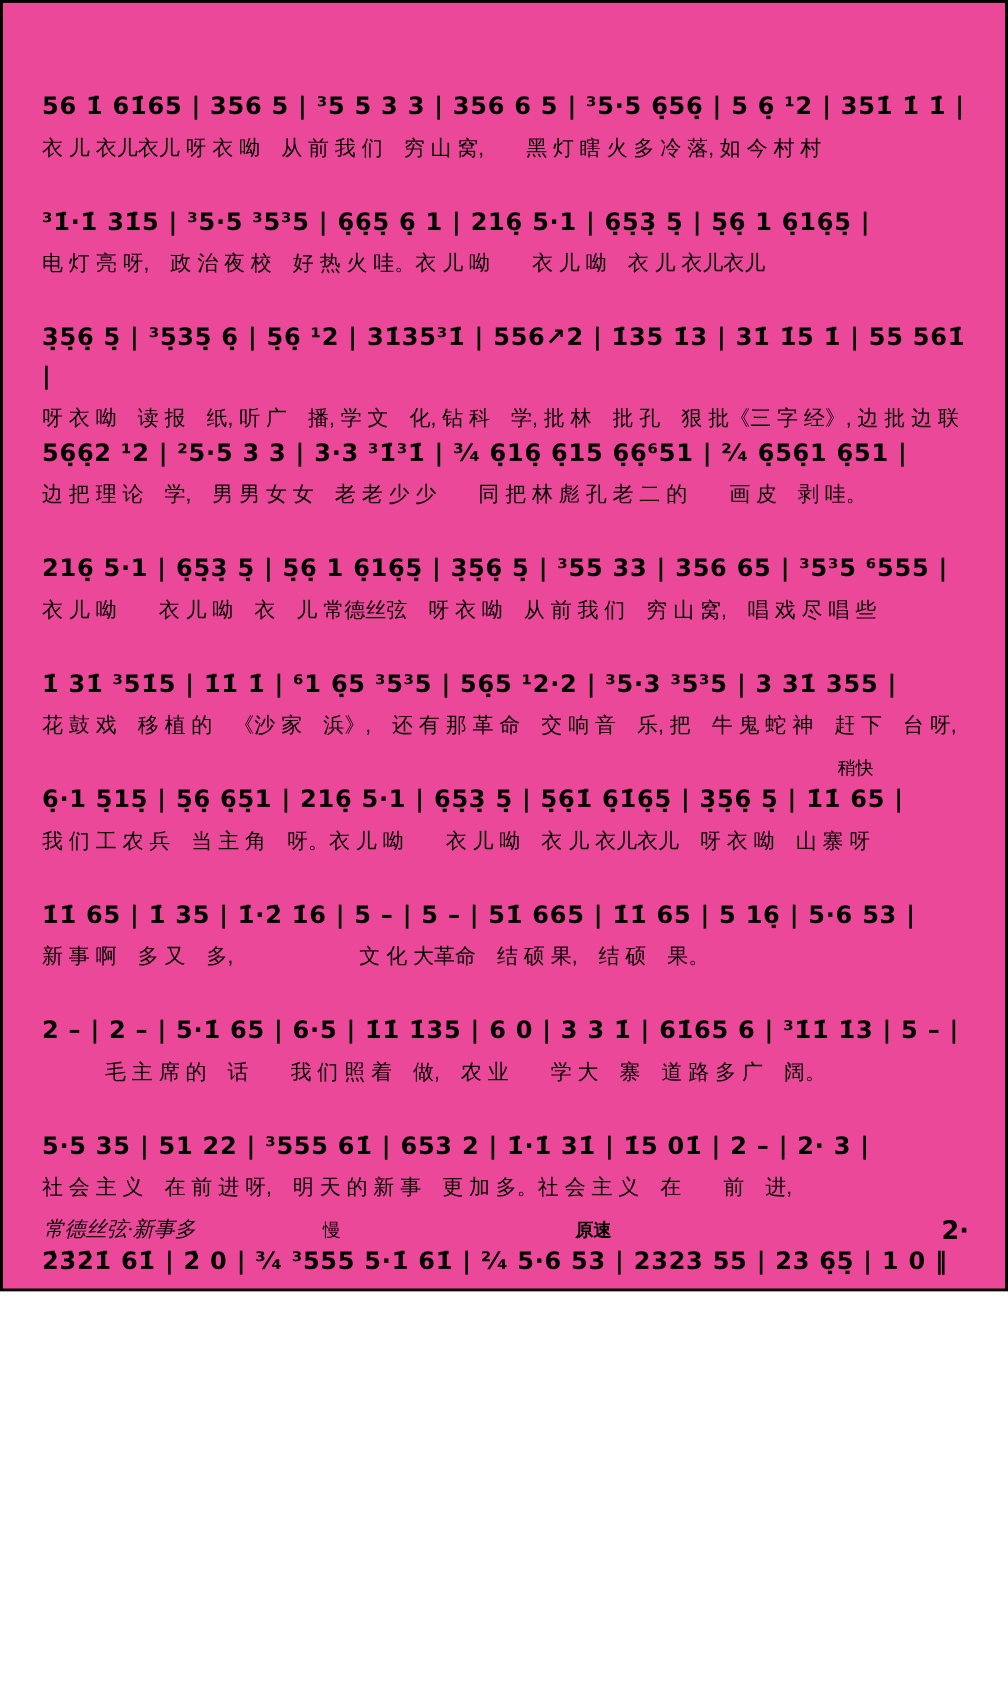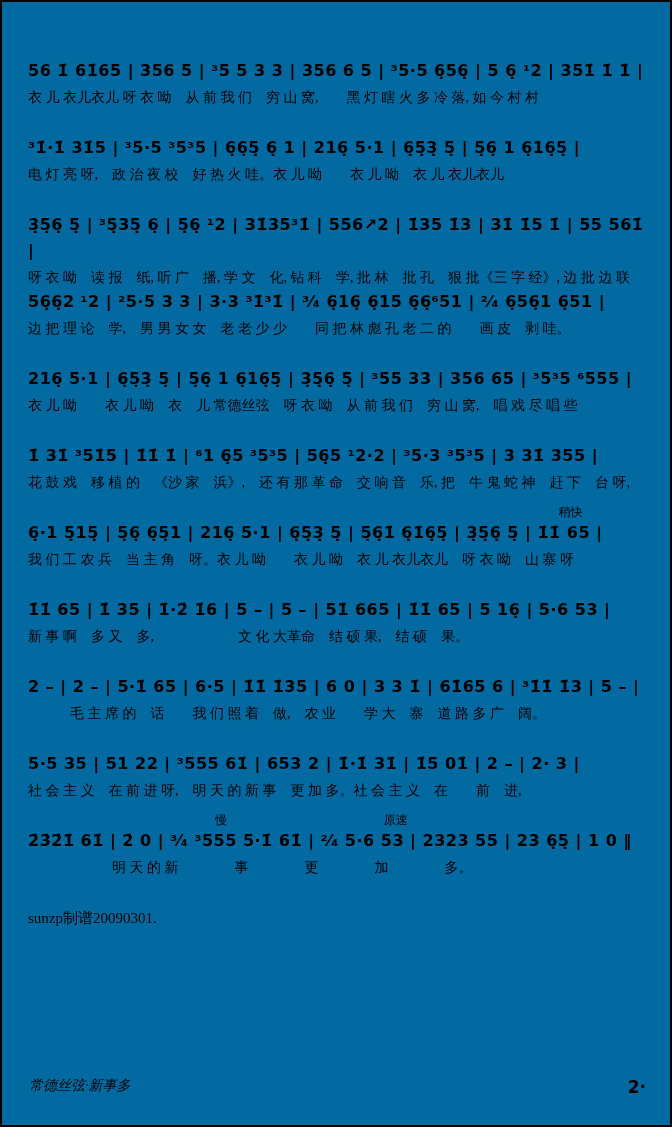--- a/index.html
+++ b/index.html
@@ -1,38 +1,38 @@
 <!DOCTYPE html>
 <html><head>
 <meta charset="utf-8">
 <style>
   html,body{margin:0;padding:0;background:#ffffff;}
   .page{
-    width:672px;height:1127px;box-sizing:border-box;
-    border:2px solid #000;background:#0369a1;position:relative;
+    width:672px;height:861px;box-sizing:border-box;
+    border:2px solid #000;background:#ec4899;position:relative;
     font-family:"DejaVu Sans",sans-serif;color:#000;overflow:hidden;
   }
   .score{position:absolute;left:26px;right:18px;top:56px;}
   .system{position:relative;height:77px;}
   .notes{
     font-weight:bold;font-size:16px;line-height:26px;
     white-space:pre-wrap;letter-spacing:0.5px;
     font-family:"DejaVu Sans",sans-serif;
   }
   .lyrics{
     font-size:14px;line-height:20px;margin-top:4px;white-space:pre-wrap;
-    font-family:Liberation Serif, serif;
+    font-family:Liberation Sans, sans-serif;
   }
   .tempo{
     position:absolute;top:-16px;font-size:12px;font-weight:normal;
     white-space:nowrap;
   }
   .tm-right{left:85%;}
   .tm-slow{left:30%;}
-  .tm-orig{left:57%;}
+  .tm-orig{left:57%;font-weight:bold;}
   .credit{
     text-align:left;font-family:"Liberation Serif",serif;
     font-size:15px;margin-top:4px;
   }
   .footer-title{
     position:absolute;left:27px;bottom:30px;
     font-style:italic;font-family:"Liberation Serif",serif;font-size:14px;
   }
   .page-number{
     position:absolute;right:24px;bottom:28px;

